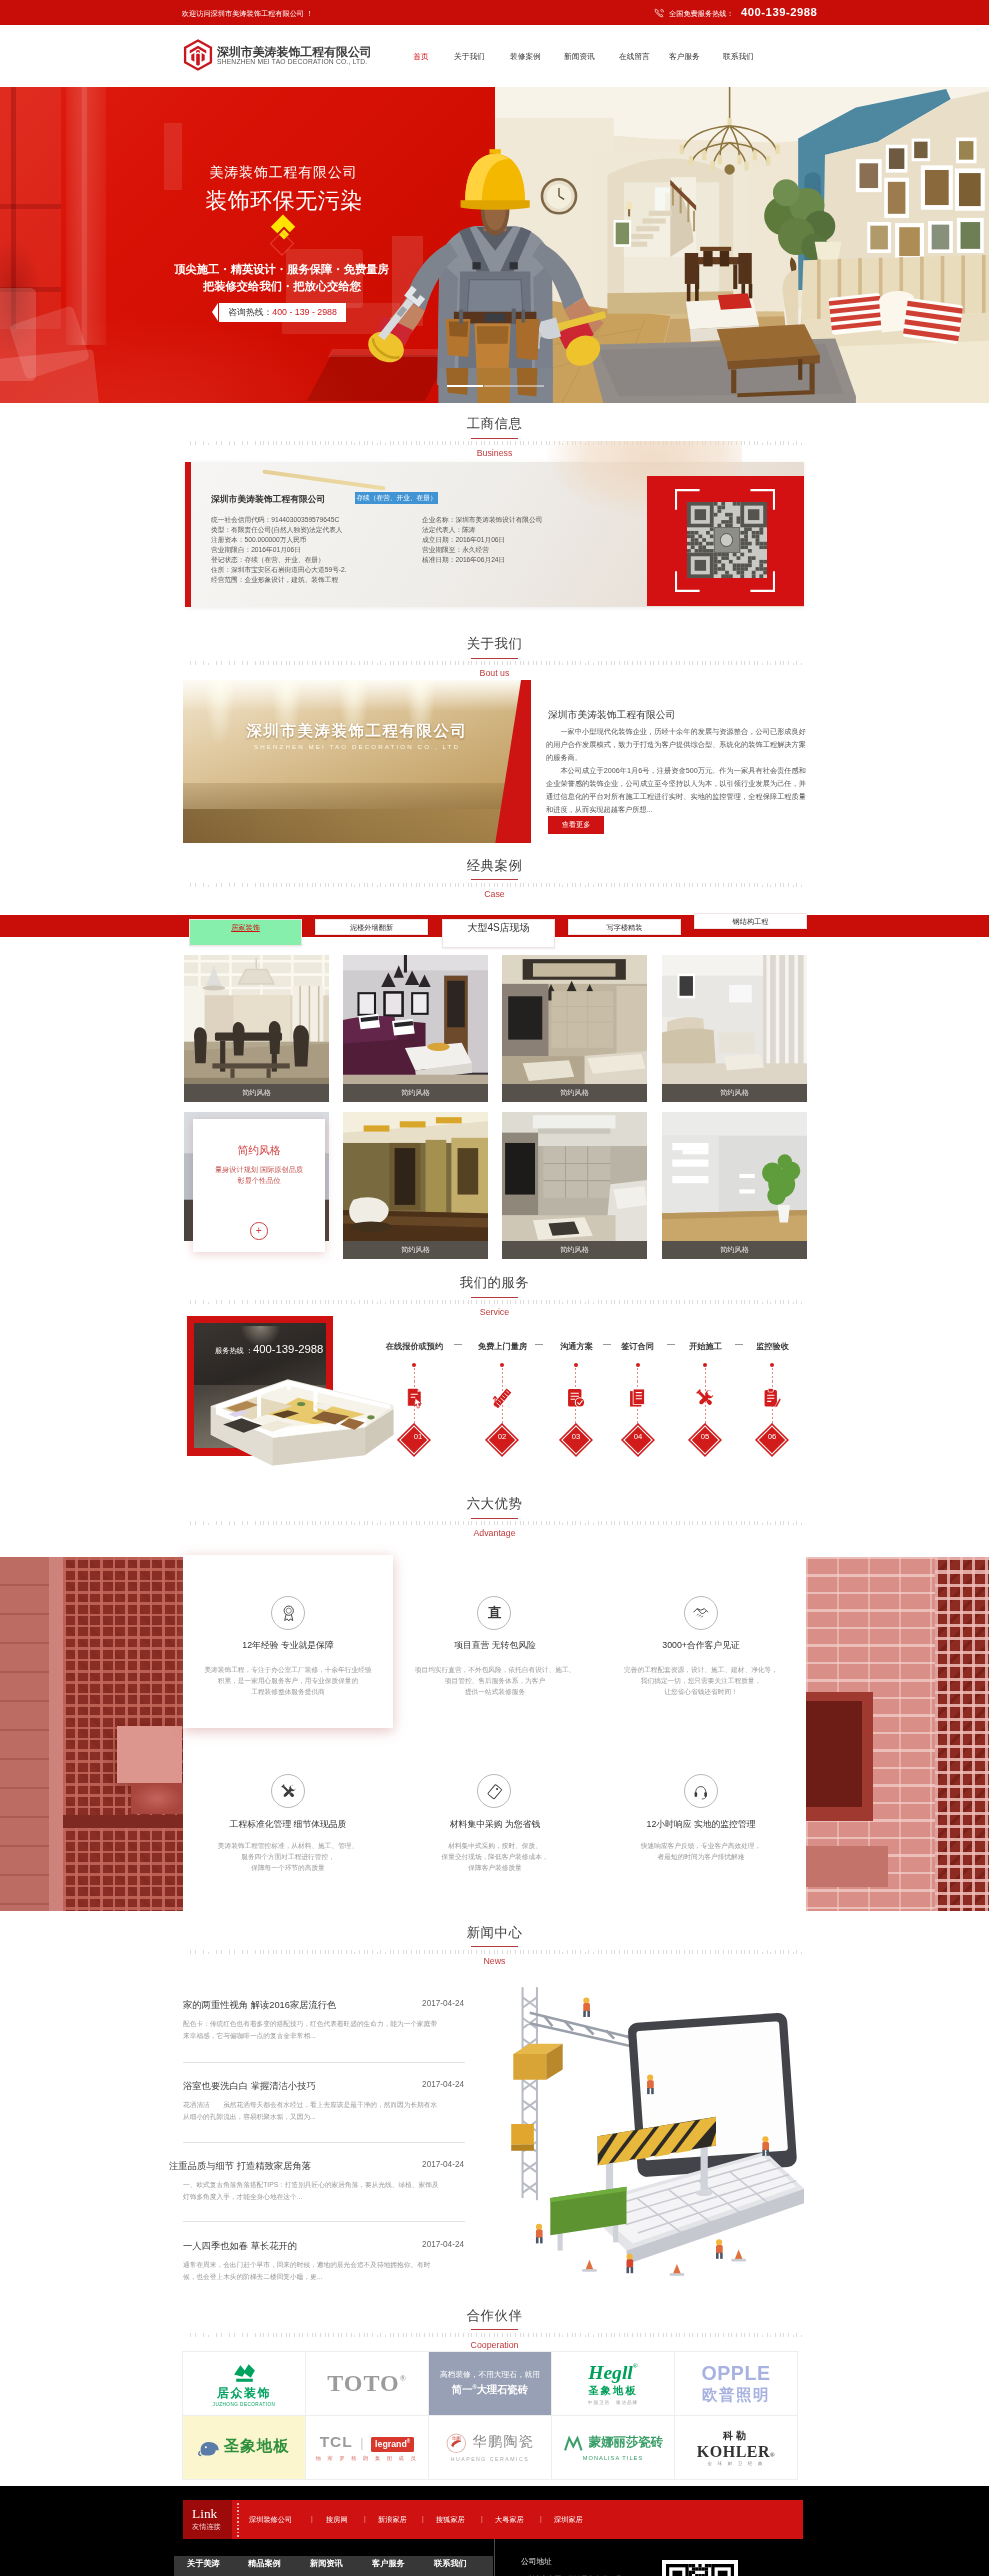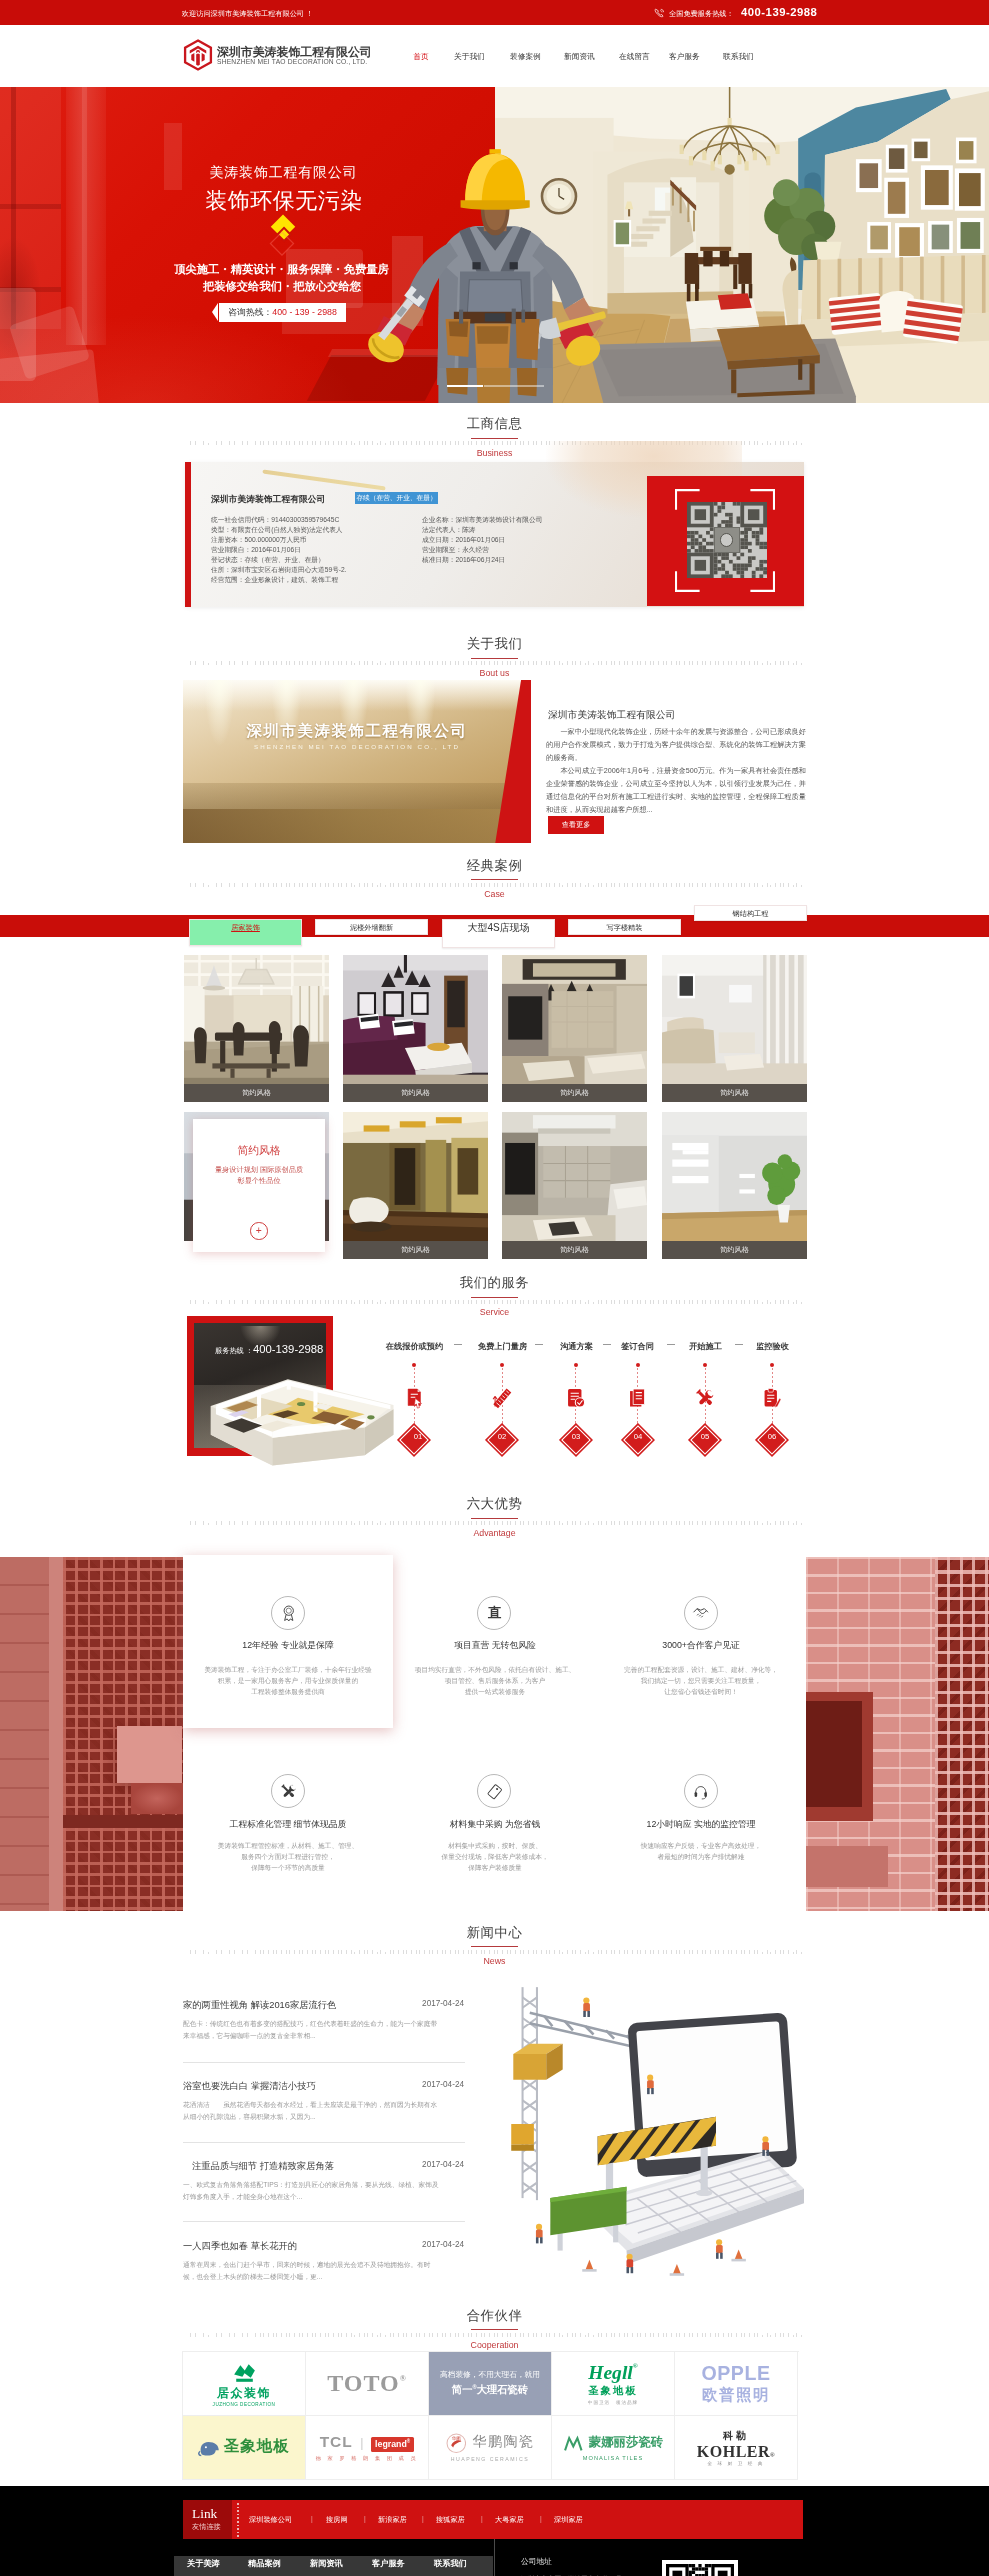--- a/index.html
+++ b/index.html
@@ -634,21 +634,21 @@
     <div class="ticks"></div>
     <div class="en">Case</div>
   </div>
 
   <div class="abs" style="left:0;top:63px;width:989px;height:22px;background:#c90d09;"></div>
 
   <div class="abs" style="left:189px;top:67px;width:113px;height:27px;background:#86efac;border:0.5px solid #f0e3e3;color:#d01111;font-size:7.2px;text-align:center;line-height:15.5px;box-shadow:0 1px 1.5px rgba(0,0,0,0.08);text-decoration:underline;">居家装饰</div>
   <div class="abs" style="left:315px;top:67px;width:113px;height:15.5px;background:#fff;border:0.5px solid #f0e3e3;color:#333;font-size:7.2px;text-align:center;line-height:15.5px;box-shadow:0 1px 1.5px rgba(0,0,0,0.08);">泥楼外墙翻新</div>
   <div class="abs" style="left:442px;top:67px;width:113px;height:29px;background:#fff;border:0.5px solid #f0e3e3;color:#333;font-size:10px;text-align:center;line-height:15.5px;box-shadow:0 1px 1.5px rgba(0,0,0,0.08);">大型4S店现场</div>
   <div class="abs" style="left:568px;top:67px;width:113px;height:15.5px;background:#fff;border:0.5px solid #f0e3e3;color:#333;font-size:7.2px;text-align:center;line-height:15.5px;box-shadow:0 1px 1.5px rgba(0,0,0,0.08);">写字楼精装</div>
-  <div class="abs" style="left:694px;top:53px;width:113px;height:15.5px;background:#fff;border:0.5px solid #f0e3e3;color:#333;font-size:7.2px;text-align:center;line-height:15.5px;box-shadow:0 1px 1.5px rgba(0,0,0,0.08);">钢结构工程</div>
+  <div class="abs" style="left:694px;top:61px;width:113px;height:15.5px;background:#fff;border:0.5px solid #f0e3e3;color:#333;font-size:7.2px;text-align:center;line-height:15.5px;box-shadow:0 1px 1.5px rgba(0,0,0,0.08);">钢结构工程</div>
 
   <div class="abs" style="left:184px;top:103px;width:145px;height:146px;"><svg width="145" height="129" viewBox="0 0 281 250" preserveAspectRatio="none">
           <rect width="281" height="250" fill="#ddd3c0"></rect>
 <rect width="281" height="78" fill="#eee9dd"></rect>
 <g stroke="#fbf8f0" stroke-width="5">
             <line x1="0" y1="12" x2="281" y2="12"></line>
             <line x1="0" y1="38" x2="281" y2="38"></line>
             <line x1="0" y1="64" x2="281" y2="64"></line>
             <line x1="30" y1="0" x2="30" y2="78"></line>
             <line x1="90" y1="0" x2="90" y2="78"></line>
@@ -1080,21 +1080,21 @@
   </div>
 
   <div class="abs" style="left:183px;top:80px;font-size:9.3px;color:#3a3a3a;">家的两重性视角 解读2016家居流行色</div>
   <div class="abs" style="left:361px;top:80px;width:103px;text-align:right;font-size:8.2px;color:#666;">2017-04-24</div>
   <div class="abs" style="left:183px;top:99px;width:282px;font-size:6.7px;color:#999;line-height:12px;">配色卡：传统红色也有着多变的搭配技巧，红色代表着旺盛的生命力，能为一个家庭带<br>来幸福感，它与偏咖啡一点的复古金非常相...</div>
 
   <div class="abs" style="left:183px;top:161px;font-size:9.3px;color:#3a3a3a;">浴室也要洗白白 掌握清洁小技巧</div>
   <div class="abs" style="left:361px;top:161px;width:103px;text-align:right;font-size:8.2px;color:#666;">2017-04-24</div>
   <div class="abs" style="left:183px;top:180px;width:282px;font-size:6.7px;color:#999;line-height:12px;">花洒清洁　　虽然花洒每天都会有水经过，看上去应该是最干净的，然而因为长期有水<br>从细小的孔隙流出，容易积聚水垢，又因为...</div>
 
-  <div class="abs" style="left:192px;top:241px;font-size:9.3px;color:#3a3a3a;">注重品质与细节 打造精致家居角落</div>
+  <div class="abs" style="left:169px;top:241px;font-size:9.3px;color:#3a3a3a;">注重品质与细节 打造精致家居角落</div>
   <div class="abs" style="left:361px;top:241px;width:103px;text-align:right;font-size:8.2px;color:#666;">2017-04-24</div>
   <div class="abs" style="left:183px;top:260px;width:282px;font-size:6.7px;color:#999;line-height:12px;">一、欧式复古角落角落搭配TIPS：打造别具匠心的家居角落，要从光线、绿植、家饰及<br>灯饰多角度入手，才能全身心地在这个...</div>
 
   <div class="abs" style="left:183px;top:321px;font-size:9.3px;color:#3a3a3a;">一人四季也如春 草长花开的</div>
   <div class="abs" style="left:361px;top:321px;width:103px;text-align:right;font-size:8.2px;color:#666;">2017-04-24</div>
   <div class="abs" style="left:183px;top:340px;width:282px;font-size:6.7px;color:#999;line-height:12px;">通常在周末，会出门赶个早市，回来的时候，遍地的晨光会追不及待地拥抱你。有时<br>候，也会登上木头的阶梯去二楼回笼小睡，更...</div>
   <div class="abs" style="left:183px;top:143px;width:282px;height:0.5px;background:#e3e3e3;"></div>
   <div class="abs" style="left:183px;top:223px;width:282px;height:0.5px;background:#e3e3e3;"></div>
   <div class="abs" style="left:183px;top:302px;width:282px;height:0.5px;background:#e3e3e3;"></div>
 

